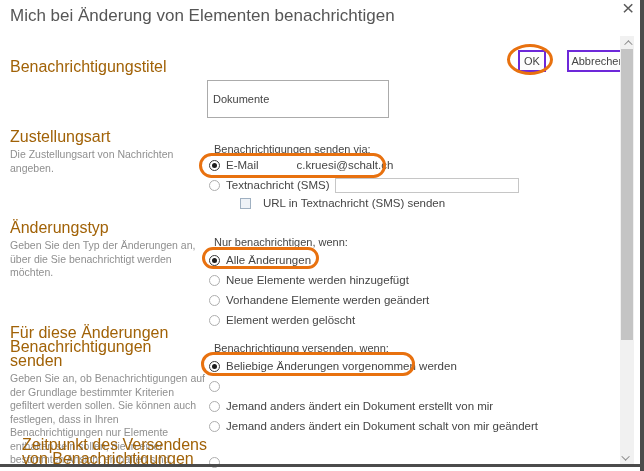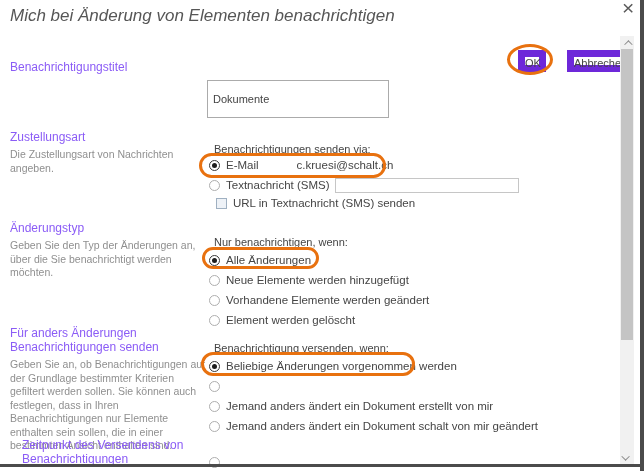--- a/index.html
+++ b/index.html
@@ -4,42 +4,42 @@
 <style>
   * { margin:0; padding:0; box-sizing:border-box; }
   html,body { width:644px; height:471px; }
   body {
     position:relative; overflow:hidden; background:#ffffff;
     font-family:"Liberation Sans", sans-serif; color:#444;
   }
   .abs { position:absolute; }
 
   
-  .dlg-title { left:10px; top:6px; font-size:17px; color:#565656;font-style:italic; }
+  .dlg-title { left:10px; top:6px; font-size:17px; color:#565656; }
   .close-x { left:622px; top:-2px; font-size:21px; color:#5a5a5a; cursor:pointer; line-height:20px; }
 
   
   .btn {
-    position:absolute; height:22px; background:#fdfdfd; border:7px solid #6d28d9;
+    position:absolute; height:22px; background:#fdfdfd; border:2px solid #6d28d9;
     font-family:"Liberation Sans", sans-serif; font-size:11px; color:#444;
     text-align:center; cursor:pointer;
   }
   .btn-ok { left:518px; top:50px; width:28px; }
   .btn-cancel { left:567px; top:50px; width:62px; }
 
   
   .ann { position:absolute; border:3px solid #e8710f; pointer-events:none; }
   .ann-ok { left:507px; top:44px; width:46px; height:31px; border-radius:50%; }
   .ann-email { left:199px; top:153px; width:187px; height:25px; border-radius:13px; }
   .ann-alle { left:202px; top:247px; width:117px; height:22px; border-radius:11px; }
   .ann-beliebige { left:201px; top:352px; width:214px; height:24px; border-radius:12px; }
 
   
   .lblock { left:10px; width:196px; }
-  .lblock .hd { font-size:12px; line-height:14px; color:#8b5cf6; }
+  .lblock .hd { font-size:16px; line-height:14px; color:#a16207; }
   .lblock .ds { font-size:10.5px; line-height:13.5px; color:#8f8f8f; margin-top:4px; }
   .lb1 { top:60px; } .lb2 { top:130px; } .lb3 { top:221px; } .lb4 { top:326px; } .lb5 { top:438px;margin-left:12px; }
 
   
   .grp-label { left:214px; font-size:11px; color:#454545; }
   .gl2 { top:143px; } .gl3 { top:236px; } .gl4 { top:342px; }
 
   .txtfield {
     position:absolute; border:1px solid #ababab; background:#fff;
     font-family:"Liberation Sans", sans-serif; font-size:11px; color:#444; padding:18px 5px;
@@ -55,21 +55,21 @@
     background:#fff; position:relative; flex:0 0 auto;
   }
   .radio.selected { border-color:#3a3a3a; }
   .radio.selected::after {
     content:''; position:absolute; left:2px; top:2px; width:5px; height:5px;
     border-radius:50%; background:#1d1d1d;
   }
   .email-val { margin-left:38px; white-space:nowrap; }
   .sms-input { width:184px; height:15px; border:1px solid #c6c6c6; margin-left:5px;
     font-family:"Liberation Sans", sans-serif; font-size:10px; }
-  .cbx-row { margin-left:7px; height:16px; }
+  .cbx-row { margin-left:31px; height:16px;gap:6px; }
   .checkbox { width:11px; height:11px; border:1px solid #9fb0c1; background:#eef2f7; flex:0 0 auto; }
   .radio-partial { left:209px; top:457px; width:11px; height:11px; border:1px solid #aeaeae;
     border-radius:50%; background:#fff; }
 
   
   .sbar { left:620px; top:36px; width:14px; height:428px; background:#f1f1f1; }
   .sb-thumb { position:absolute; left:1px; top:13px; width:12px; height:291px; background:#c4c4c4; }
   .sb-btn { position:absolute; left:0; width:14px; height:13px; display:flex; align-items:center; justify-content:center; }
   .sb-up { top:0; } .sb-down { bottom:0; }
   .chev { width:6px; height:6px; border:solid #8b8b8b; border-width:1px 1px 0 0; }
@@ -95,21 +95,21 @@
 </div>
 <div class="abs lblock lb2">
   <div class="hd">Zustellungsart</div>
   <div class="ds">Die Zustellungsart von Nachrichten angeben.</div>
 </div>
 <div class="abs lblock lb3">
   <div class="hd">Änderungstyp</div>
   <div class="ds">Geben Sie den Typ der Änderungen an, über die Sie benachrichtigt werden möchten.</div>
 </div>
 <div class="abs lblock lb4">
-  <div class="hd">Für anders Änderungen Benachrichtigungen senden</div>
+  <div class="hd">Für diese Änderungen Benachrichtigungen senden</div>
   <div class="ds">Geben Sie an, ob Benachrichtigungen auf der Grundlage bestimmter Kriterien gefiltert werden sollen. Sie können auch festlegen, dass in Ihren Benachrichtigungen nur Elemente enthalten sein sollen, die in einer bestimmten Ansicht enthalten sind.</div>
 </div>
 <div class="abs lblock lb5">
   <div class="hd">Zeitpunkt des Versendens von Benachrichtigungen</div>
 </div>
 
 <input class="txtfield fld-title" value="Dokumente" style="">
 
 <div class="abs grp-label gl2">Benachrichtigungen senden via:</div>
 <div class="abs opt-col oc2">

